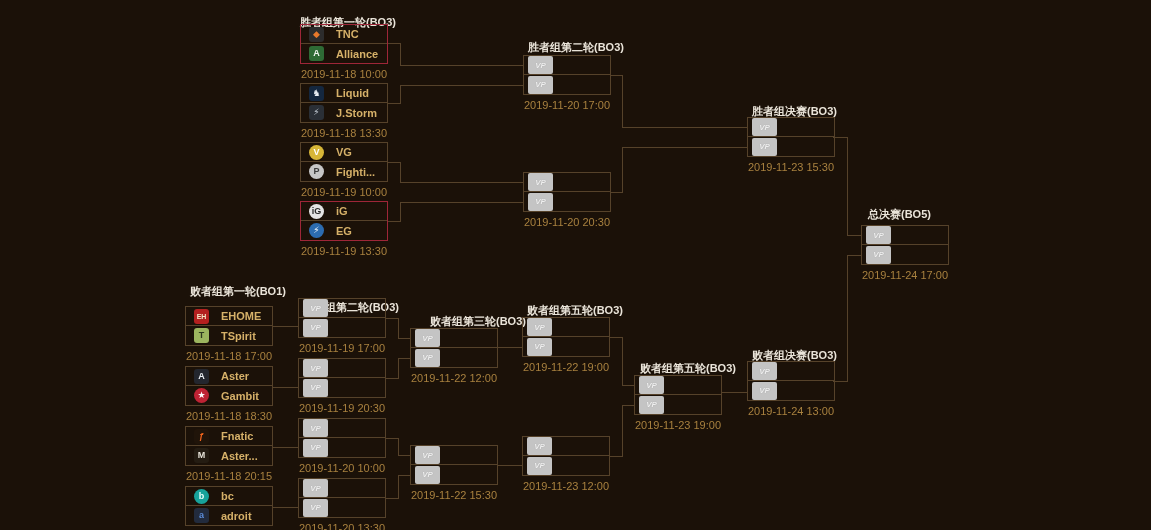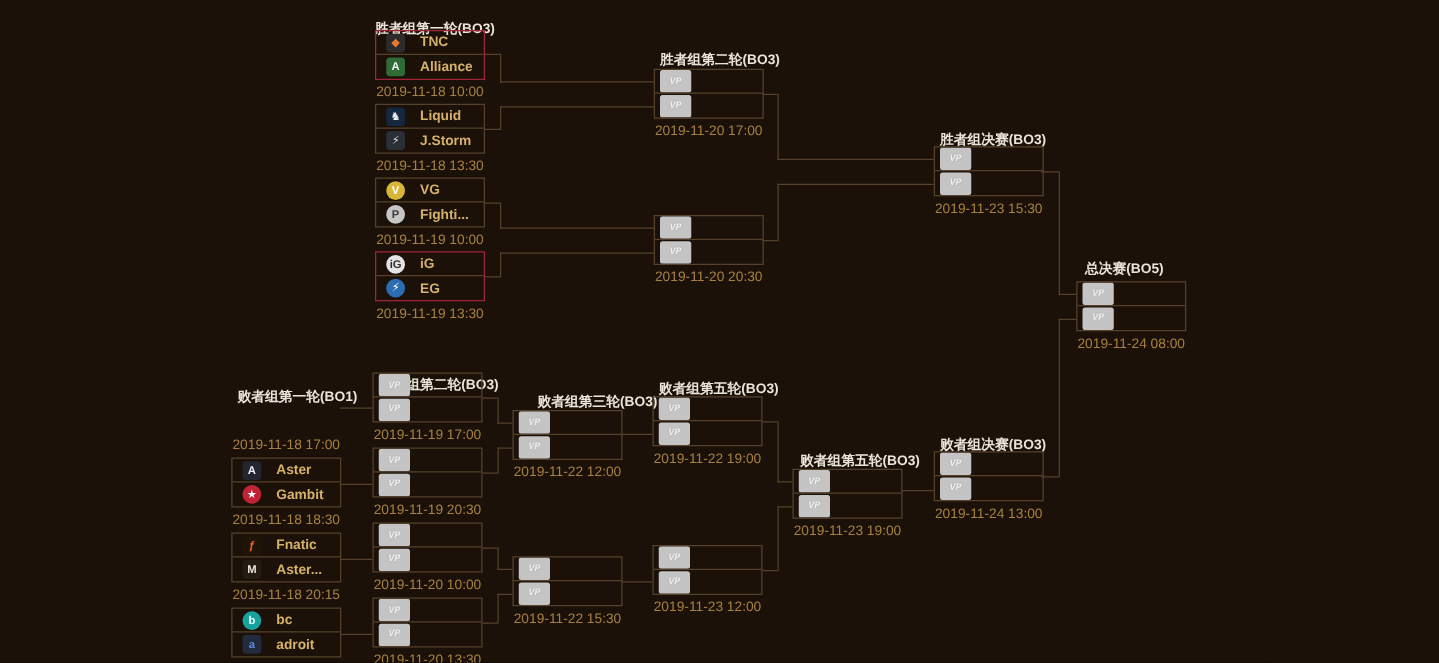--- a/index.html
+++ b/index.html
@@ -13,34 +13,34 @@
   .match{position:absolute;width:88px;height:40px;border:1px solid var(--line);}
   .match.hl{border-color:var(--red);}
   .slot{height:19px;display:flex;align-items:center;overflow:hidden;}
   .match .slot:first-child{border-bottom:1px solid var(--line);height:19px;}
   .logo{width:15px;height:15px;margin-left:8px;display:flex;align-items:center;justify-content:center;
         font-size:9px;font-weight:bold;border-radius:3px;flex:0 0 15px;line-height:1;}
   .tname{margin-left:12px;font-size:11px;font-weight:bold;color:var(--team);white-space:nowrap;}
   .vp{width:25px;height:18px;margin-left:4px;background:var(--ph-bg);border-radius:2px;
       display:flex;align-items:center;justify-content:center;
       font-size:8px;font-style:italic;font-weight:bold;color:var(--ph-fg);
-      text-shadow:0 0 1px #9a9a9a;letter-spacing:0;font-family:Liberation Mono, monospace;}
+      text-shadow:0 0 1px #9a9a9a;letter-spacing:0;}
   .mdate{position:absolute;width:88px;text-align:center;font-size:11px;color:var(--date);white-space:nowrap;}
   .ln{position:absolute;background:var(--line);}
 </style>
 </head>
 <body>
 
 <div class="bracket">
 
   <div class="rtitle" style="left:300px;top:15px">胜者组第一轮(BO3)</div>
   <div class="rtitle" style="left:528px;top:40px">胜者组第二轮(BO3)</div>
   <div class="rtitle" style="left:752px;top:104px">胜者组决赛(BO3)</div>
   <div class="rtitle" style="left:868px;top:207px">总决赛(BO5)</div>
-  <div class="rtitle" style="left:190px;top:310px">败者组第一轮(BO1)</div>
+  <div class="rtitle" style="left:190px;top:284px">败者组第一轮(BO1)</div>
   <div class="rtitle" style="left:303px;top:300px">败者组第二轮(BO3)</div>
   <div class="rtitle" style="left:430px;top:314px">败者组第三轮(BO3)</div>
   <div class="rtitle" style="left:527px;top:303px">败者组第五轮(BO3)</div>
   <div class="rtitle" style="left:640px;top:361px">败者组第五轮(BO3)</div>
   <div class="rtitle" style="left:752px;top:348px">败者组决赛(BO3)</div>
 
   <div class="match hl" style="left:300px;top:24px">
     <div class="slot">
       <span class="logo" style="background: rgb(44, 44, 44); color: rgb(232, 121, 43);">◆</span>
       <span class="tname">TNC</span>
@@ -119,22 +119,32 @@
   <div class="mdate" style="left:747px;top:161px">2019-11-23 15:30</div>
 
   <div class="match" style="left:861px;top:225px">
     <div class="slot">
         <span class="vp">VP</span>
       </div>
     <div class="slot">
         <span class="vp">VP</span>
       </div>
   </div>
-  <div class="mdate" style="left:861px;top:269px">2019-11-24 08:00</div>
-
+  <div class="mdate" style="left:861px;top:269px">2019-11-24 17:00</div>
+
+  <div class="match" style="left:185px;top:306px">
+    <div class="slot">
+      <span class="logo" style="font-size: 7px; background: rgb(179, 32, 31); color: rgb(245, 233, 200);">EH</span>
+      <span class="tname">EHOME</span>
+      </div>
+    <div class="slot">
+      <span class="logo" style="background: rgb(156, 181, 95); color: rgb(46, 58, 31);">T</span>
+      <span class="tname">TSpirit</span>
+      </div>
+  </div>
   <div class="mdate" style="left:185px;top:350px">2019-11-18 17:00</div>
 
   <div class="match" style="left:185px;top:366px">
     <div class="slot">
       <span class="logo" style="background: rgb(35, 38, 46); color: rgb(236, 239, 244);">A</span>
       <span class="tname">Aster</span>
       </div>
     <div class="slot">
       <span class="logo" style="background: rgb(191, 35, 52); color: rgb(255, 255, 255); border-radius: 50%;">★</span>
       <span class="tname">Gambit</span>

